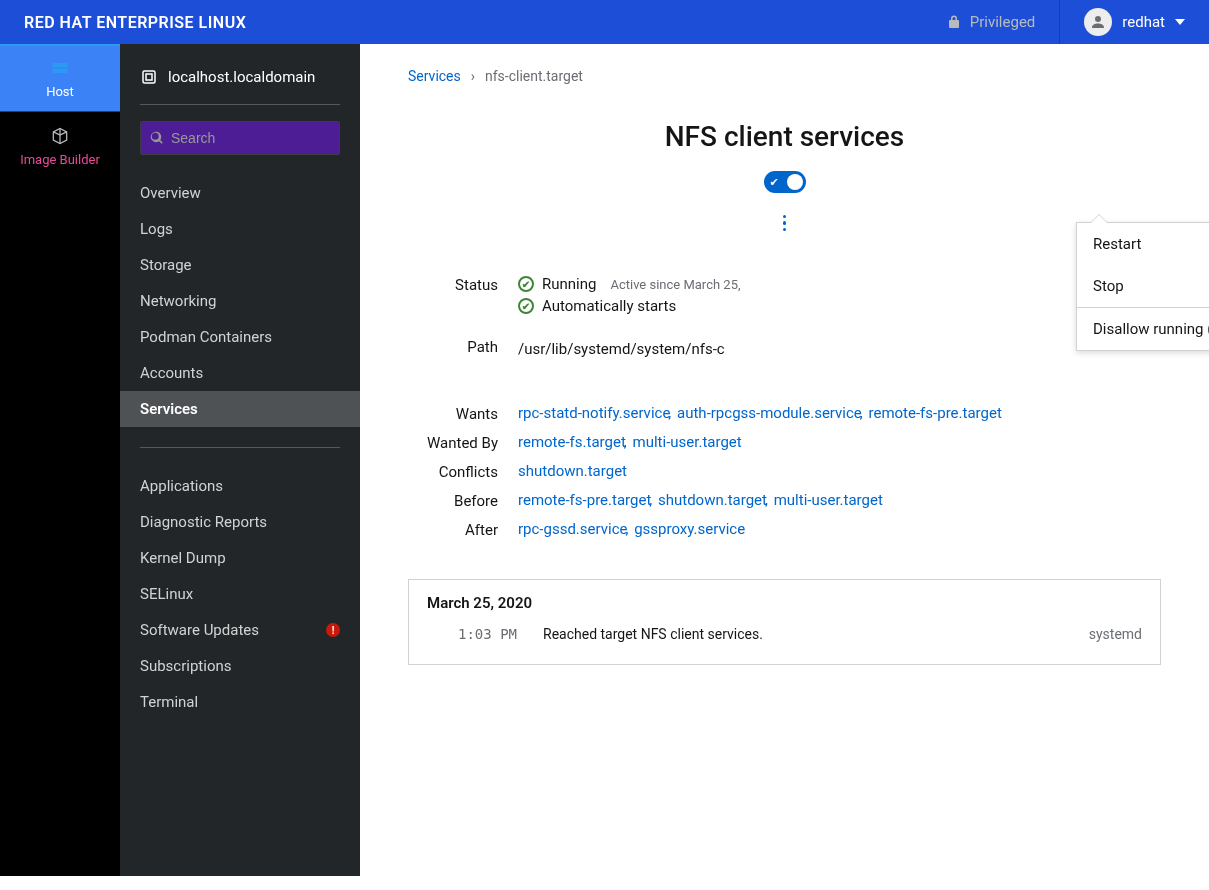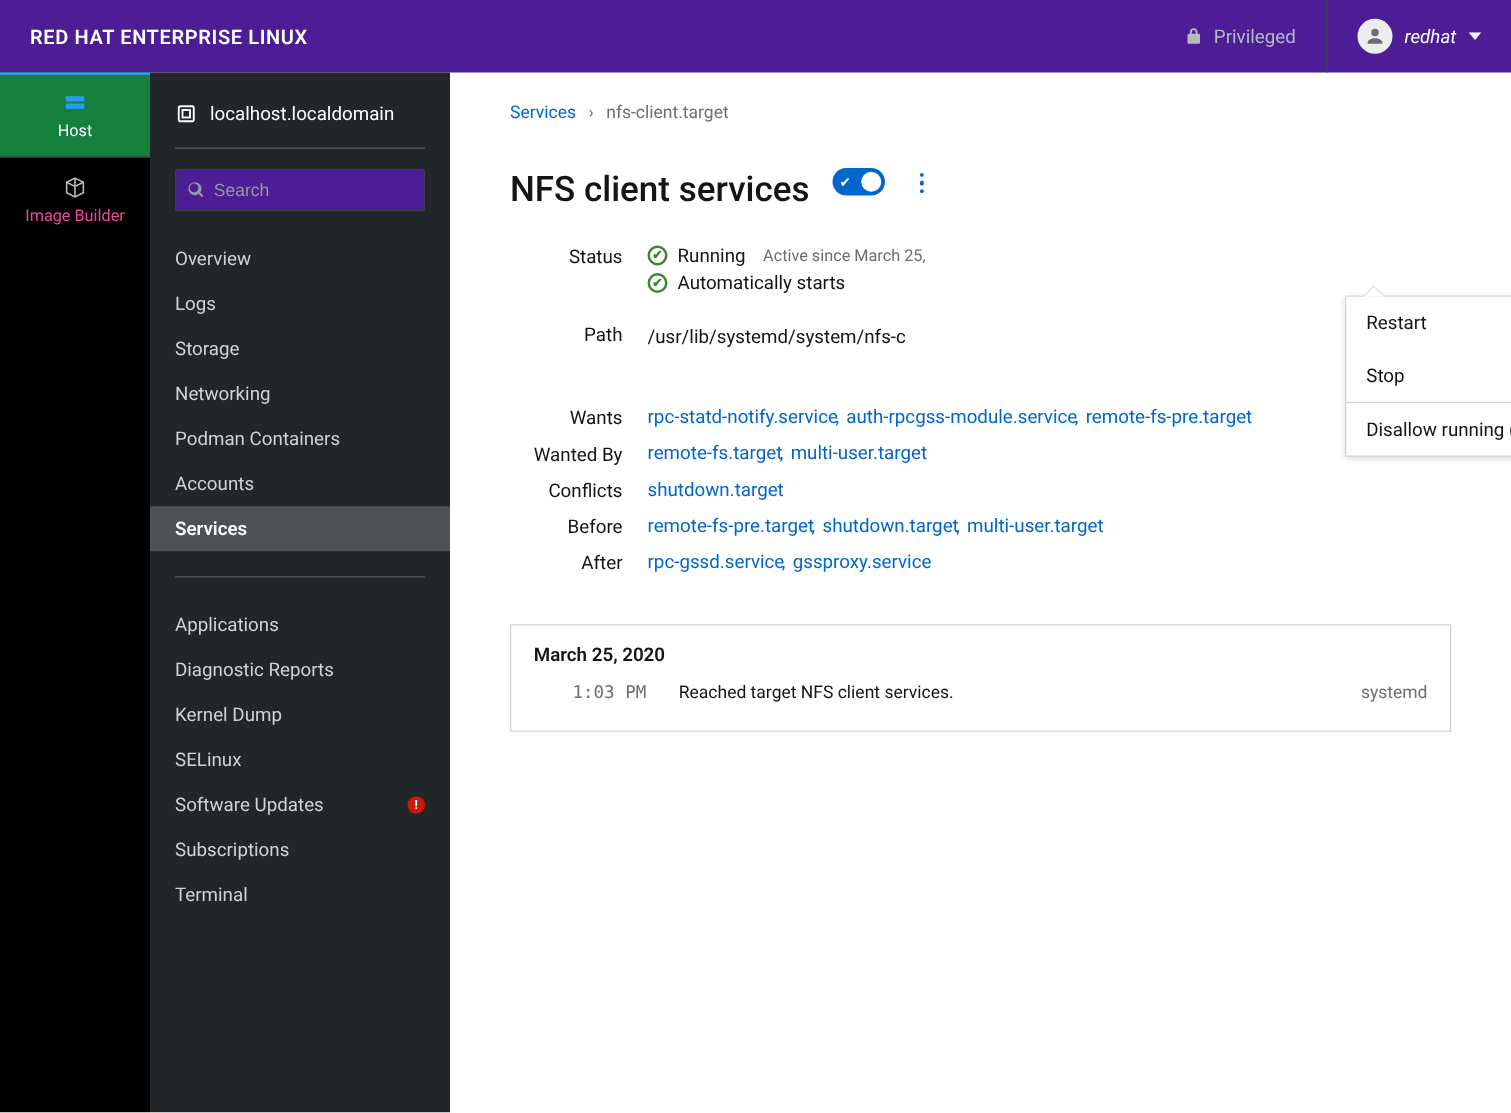--- a/index.html
+++ b/index.html
@@ -1,35 +1,35 @@
 <!DOCTYPE html>
 <html><head>
 <meta charset="utf-8">
 <style>
   * { box-sizing: border-box; margin: 0; padding: 0; }
   body { font-family: -apple-system, BlinkMacSystemFont, "Segoe UI", Roboto, "Helvetica Neue", Arial, sans-serif; font-size: 15px; color: #151515; background: #fff; width: 1209px; height: 890px; overflow: hidden; }
   a { text-decoration: none; }
 
   
-  .topbar { height: 58px; background: #4c1d95; display: flex; align-items: center; padding: 0 24px; color: #fff; }
+  .topbar { height: 44px; background: #1d4ed8; display: flex; align-items: center; padding: 0 24px; color: #fff; }
   .brand { font-weight: 600; letter-spacing: 0.5px; font-size: 16px; }
   .topbar-spacer { flex: 1; }
   .privileged { color: #b8bbbe; display: flex; align-items: center; gap: 10px; margin-right: 24px; font-size: 15px; cursor: pointer; }
-  .user-menu { display: flex; align-items: center; gap: 10px; cursor: pointer; border-left: 1px solid #3c3f42; padding-left: 24px; height: 100%; font-style: italic; }
+  .user-menu { display: flex; align-items: center; gap: 10px; cursor: pointer; border-left: 1px solid #3c3f42; padding-left: 24px; height: 100%; }
   .avatar { width: 28px; height: 28px; border-radius: 50%; background: #ededed; display: flex; align-items: center; justify-content: center; }
   .avatar svg { width: 18px; height: 18px; fill: #6a6e73; }
   .topbar .username { color: #fff; font-size: 15px; }
   .caret-down { width: 0; height: 0; border-left: 5px solid transparent; border-right: 5px solid transparent; border-top: 6px solid #fff; }
 
   .shell { display: flex; height: calc(890px - 58px); }
 
   
   .rail { width: 120px; background: #000; display: flex; flex-direction: column; padding-top: 0; }
   .rail-item { display: flex; flex-direction: column; align-items: center; justify-content: center; gap: 6px; height: 68px; color: #ec4899; font-size: 13px; cursor: pointer; }
-  .rail-item.active { background: #15803d; color: #fff; border-top: 2px solid #2b9af3; border-bottom: 1px solid #3c3f42; }
+  .rail-item.active { background: #3b82f6; color: #fff; border-top: 2px solid #2b9af3; border-bottom: 1px solid #3c3f42; }
   .rail-item svg { width: 20px; height: 20px; }
 
   
   .sidebar { width: 240px; background: #222629; color: #d2d2d2; display: flex; flex-direction: column; padding-top: 12px; }
   .sidebar-host { display: flex; align-items: center; gap: 10px; padding: 12px 20px 18px; color: #fff; font-size: 15px; }
   .sidebar-host svg { width: 18px; height: 18px; stroke: #fff; fill: none; }
   .sidebar .divider-short { height: 1px; background: #575a5d; margin: 0 20px; }
   .search-wrap { margin: 16px 20px 12px; position: relative; }
   .search-wrap svg { position: absolute; left: 10px; top: 50%; transform: translateY(-50%); width: 14px; height: 14px; fill: #98999b; }
   .search-input { width: 100%; background: #4c1d95; border: 1px solid #3c3f42; border-radius: 2px; color: #ededed; font-size: 14px; padding: 8px 10px 8px 30px; outline: none; }
@@ -39,21 +39,21 @@
   .nav-item.active { background: #4f5255; color: #fff; font-weight: 600; }
   .nav-sep { height: 1px; background: #575a5d; margin: 12px 20px; }
   .alert-dot { width: 14px; height: 14px; border-radius: 50%; background: #c9190b; display: inline-flex; align-items: center; justify-content: center; color: #fff; font-size: 10px; font-weight: 700; }
 
   
   .main { flex: 1; padding: 24px 48px 40px; overflow: auto; position: relative; }
   .breadcrumb { display: flex; align-items: center; gap: 10px; font-size: 14px; margin-bottom: 36px; color: #6a6e73; }
   .breadcrumb a { color: #0066cc; }
   .breadcrumb .sep { color: #6a6e73; }
 
-  .title-row { display: flex; gap: 18px; margin-bottom: 28px; }
+  .title-row { display: flex; align-items: center; gap: 18px; margin-bottom: 40px; flex-direction: column; }
   .page-title { font-size: 28px; font-weight: 500; }
 
   .switch { width: 42px; height: 22px; background: #0066cc; border-radius: 11px; position: relative; cursor: pointer; display: flex; align-items: center; }
   .switch .check { position: absolute; left: 6px; color: #fff; font-size: 11px; }
   .switch .knob { width: 16px; height: 16px; background: #fff; border-radius: 50%; position: absolute; right: 3px; }
 
   .kebab { width: 24px; height: 24px; display: flex; align-items: center; justify-content: center; cursor: pointer; color: #0066cc; position: relative; }
   .kebab-dots { display: flex; flex-direction: column; gap: 3px; }
   .kebab-dots span { width: 3.5px; height: 3.5px; background: #0066cc; border-radius: 50%; }
 

